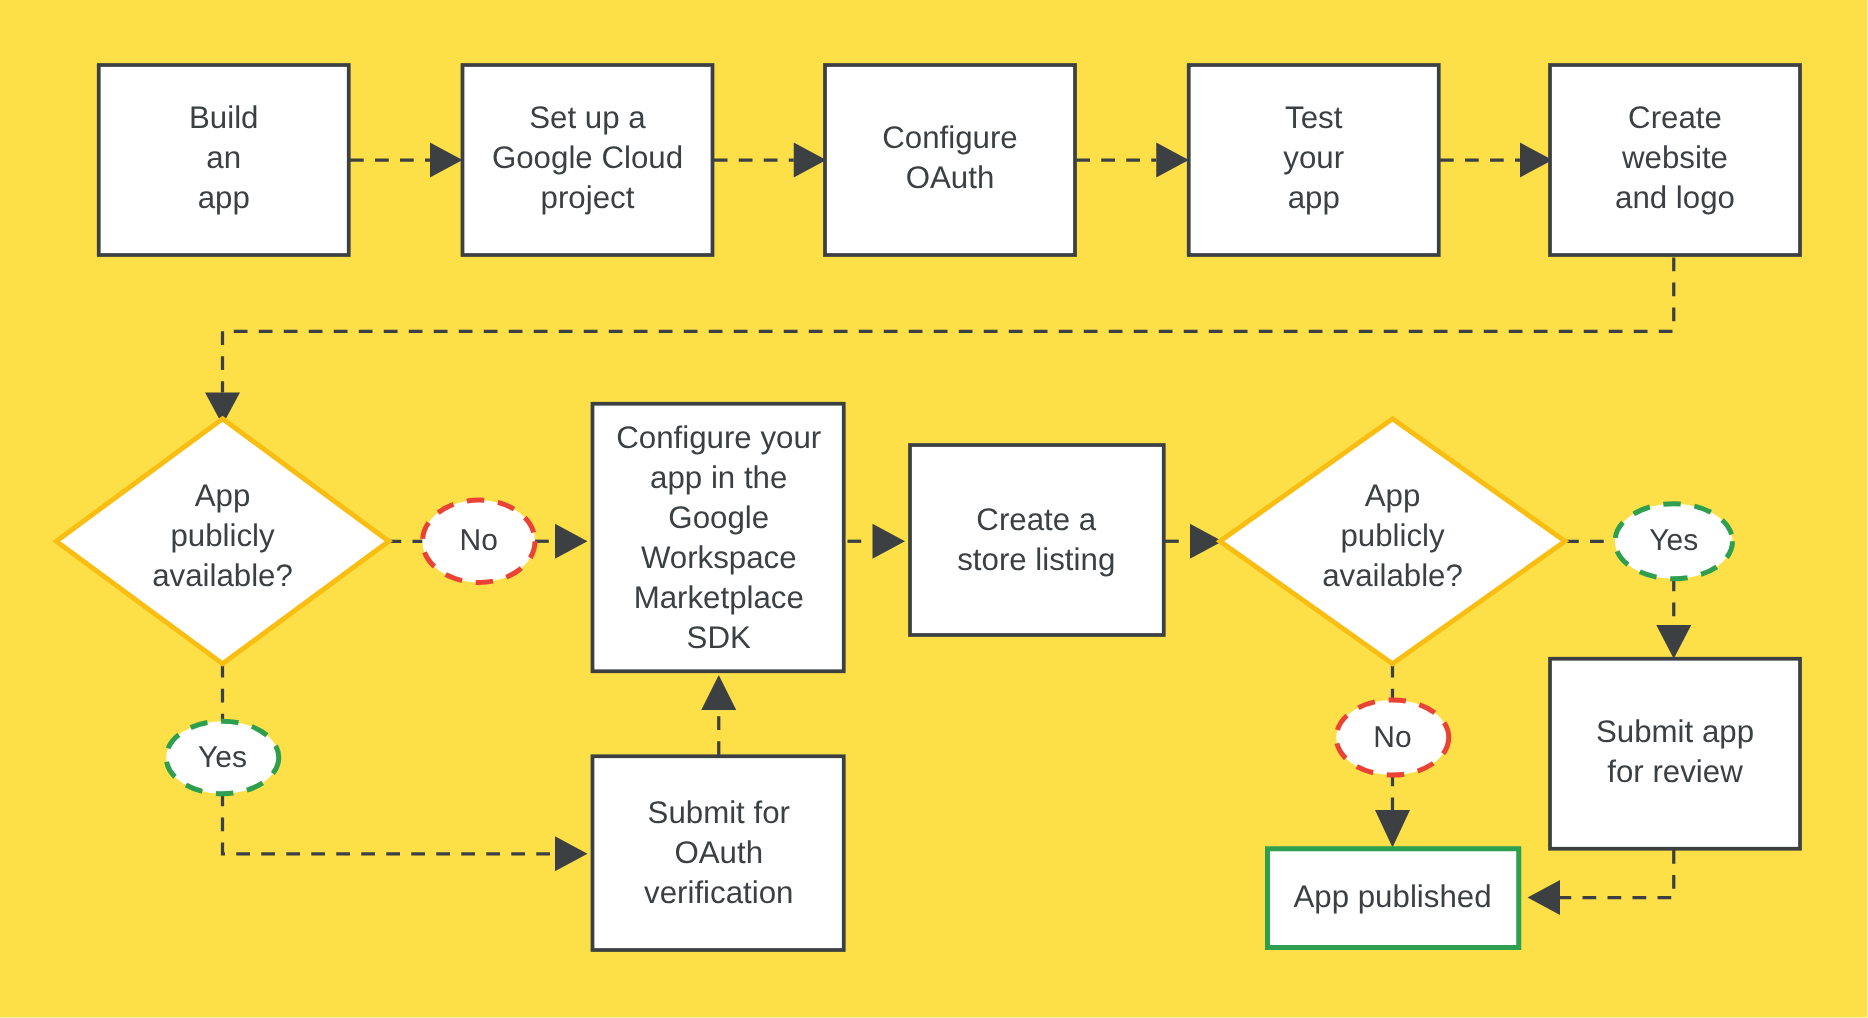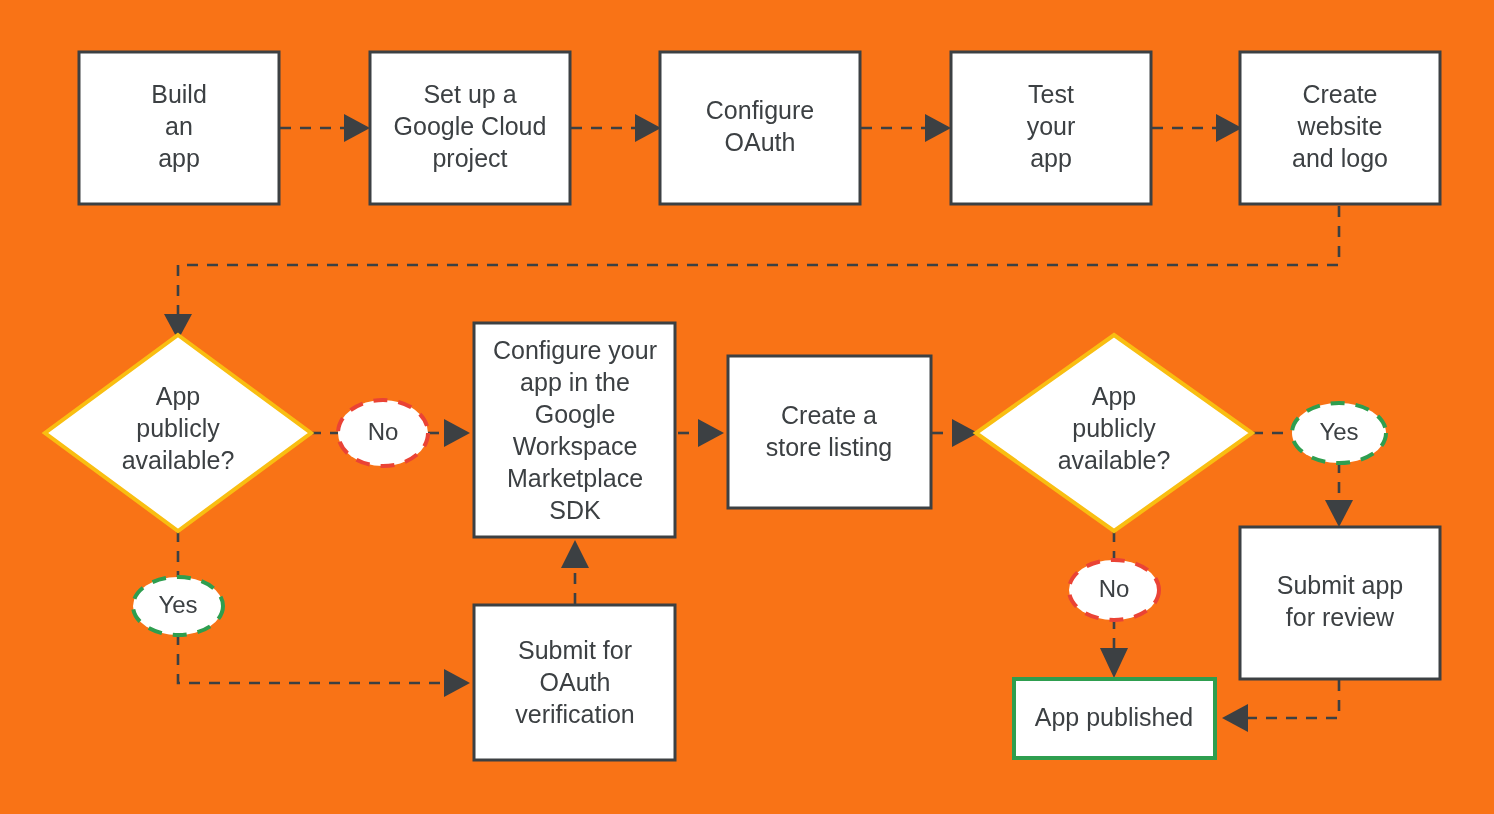--- a/index.html
+++ b/index.html
@@ -10,21 +10,21 @@
   body {
     width: 1494px;
     height: 814px;
     overflow: hidden;
     font-family: "Liberation Sans", sans-serif;
   }
   #flowchart-root {
     position: relative;
     width: 1494px;
     height: 814px;
-    background: #f97316;
+    background: #fde047;
   }
   svg#flow-svg {
     position: absolute;
     top: 0;
     left: 0;
     width: 1494px;
     height: 814px;
     display: block;
   }
   .node-text {

